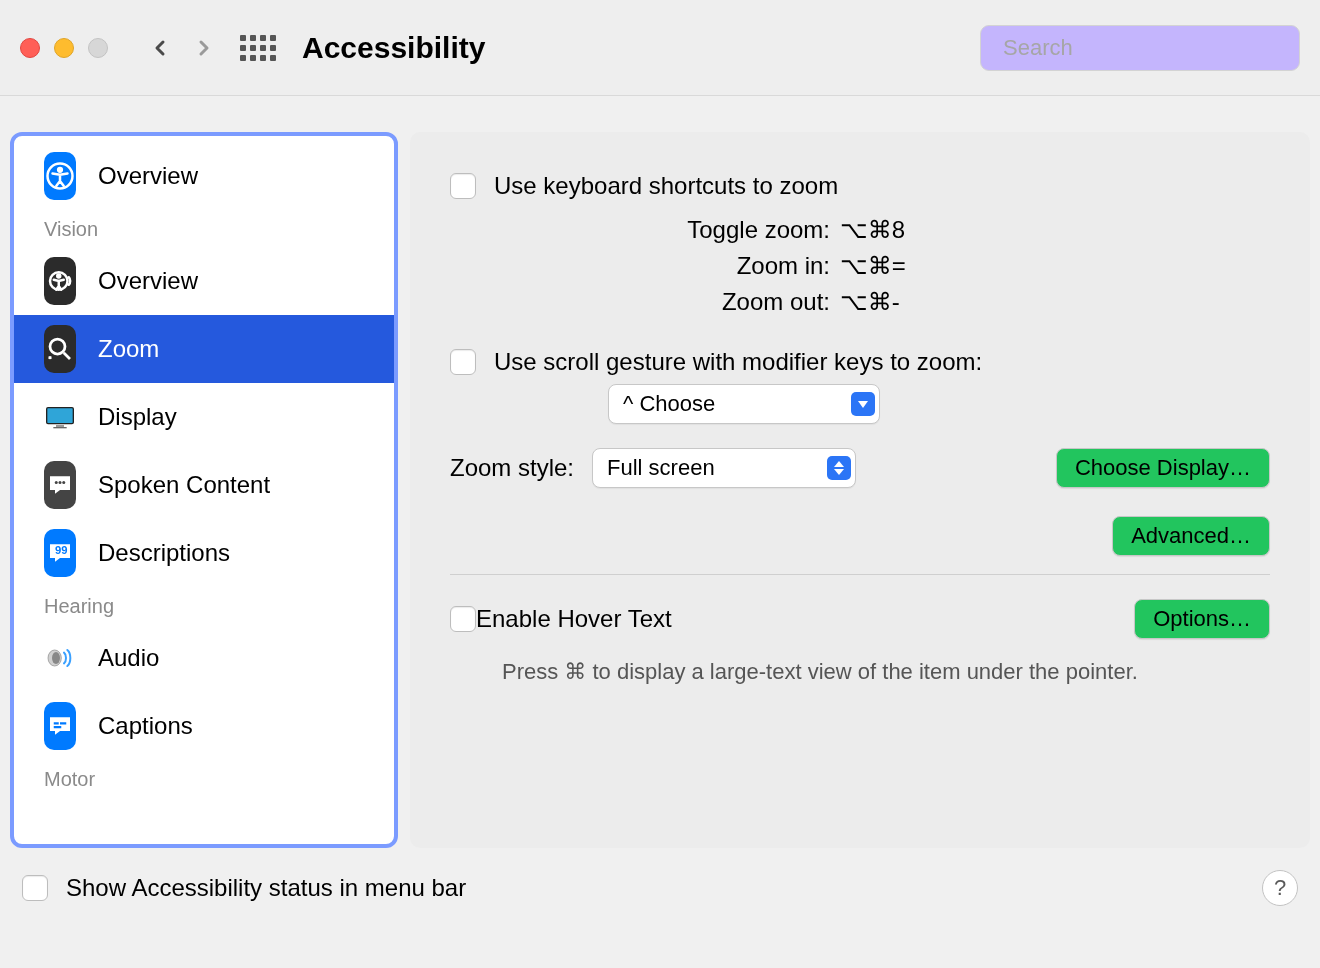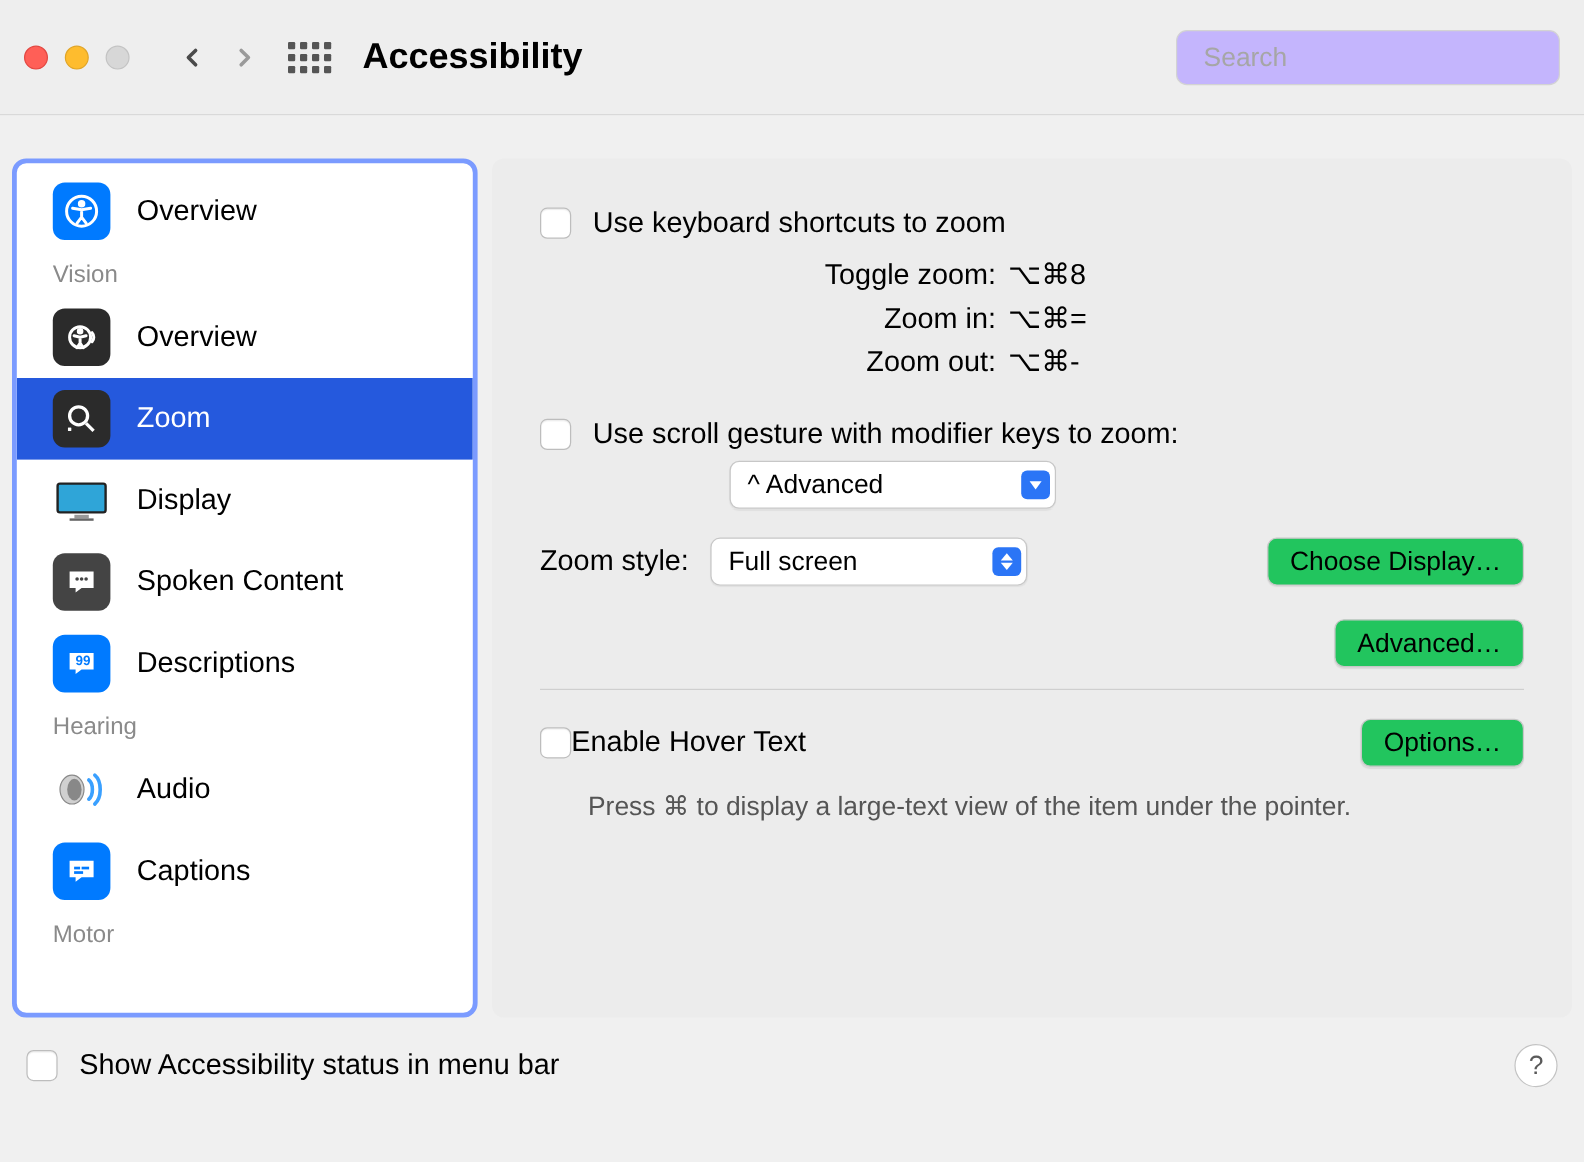--- a/index.html
+++ b/index.html
@@ -19,21 +19,21 @@
   .spacer { flex: 1; }
   .searchbox { display: flex; align-items: center; width: 320px; height: 46px; background: #c4b5fd; border: 1px solid #d3d3d3; border-radius: 9px; padding: 0 12px; gap: 10px; }
   .searchbox input { border: none; outline: none; background: transparent; flex: 1; font-size: 22px; color: #333; }
   .searchbox input::placeholder { color: #a6a6a6; }
   .search-icon-svg { width: 24px; height: 24px; stroke: #9a9a9a; stroke-width: 2.2; fill: none; }
   
   .main { display: flex; gap: 12px; padding: 36px 10px 10px 10px; height: 762px; }
   .sidebar { width: 388px; background: #fff; border: 4px solid #7b9bff; border-radius: 12px; overflow: hidden; padding-top: 6px; }
   .side-item { display: flex; align-items: center; height: 68px; padding: 0 30px; gap: 22px; cursor: pointer; }
   .side-item.selected { background: #2559dd; color: #fff; }
-  .side-icon { width: 48px; height: 48px; border-radius: 10px; display:flex; align-items:center; justify-content:center; flex-shrink:0; }
+  .side-icon { width: 32px; height: 48px; border-radius: 10px; display:flex; align-items:center; justify-content:center; flex-shrink:0; }
   .side-label { font-size: 24px; }
   .section-head { font-size: 20px; color: #8a8a8a; padding: 8px 30px 6px; }
   
   .content { flex: 1; background: #ececec; border-radius: 10px; padding: 40px 40px 20px 40px; position: relative; }
   .row { display: flex; align-items: center; gap: 18px; }
   .checkbox { width: 26px; height: 26px; border-radius: 6px; background: #fff; border: 1px solid #bdbdbd; box-shadow: inset 0 1px 1px rgba(0,0,0,0.08); cursor: pointer; flex-shrink:0; }
   .lbl { font-size: 24px; }
   .shortcuts { margin: 12px 0 28px 0; }
   .sc-row { display: flex; font-size: 24px; line-height: 1.5; }
   .sc-lab { width: 390px; text-align: right; padding-right: 10px; }
@@ -43,21 +43,21 @@
   .select.zoomstyle { width: 264px; }
   .select-caret { margin-left:auto; width:24px; height:24px; background:#2b75f6; border-radius:5px; display:flex; flex-direction:column; align-items:center; justify-content:center; }
   .select-caret.single::before { content:""; border-left:5px solid transparent; border-right:5px solid transparent; border-top:7px solid #fff;}
   .select-caret.double::before { content:""; border-left:5px solid transparent; border-right:5px solid transparent; border-bottom:6px solid #fff; margin-bottom:2px;}
   .select-caret.double::after { content:""; border-left:5px solid transparent; border-right:5px solid transparent; border-top:6px solid #fff;}
   .zoom-style-row { display:flex; align-items:center; gap:18px; margin-bottom: 28px;}
   .btn { background:#22c55e; border:1px solid #c7c7c7; border-radius:8px; height:40px; padding:0 18px; font-size:22px; cursor:pointer; box-shadow:0 1px 1px rgba(0,0,0,0.08); display:flex; align-items:center;}
   .right-btn-row { display:flex; justify-content:flex-end; margin-bottom: 18px;}
   .divider { border-top:1px solid #cfcfcf; margin: 16px 0 24px 0;}
   .hover-row { display:flex; align-items:center; }
-  .note { font-size:22px; color:#555; margin: 20px 0 0 40px; }
+  .note { font-size:22px; color:#555; margin: 20px 0 0 52px; }
   
   .bottom { display:flex; align-items:center; padding: 12px 22px; gap: 18px;}
   .help-btn { margin-left:auto; width:36px; height:36px; border-radius:50%; border:1px solid #c3c3c3; background:#fff; display:flex; align-items:center; justify-content:center; font-size:22px; color:#5a5a5a; cursor:pointer;}
   
   svg.icn { width:30px; height:30px; }
 </style>
 </head>
 <body>
 
 <div class="toolbar">
@@ -212,21 +212,21 @@
           <div class="sc-lab">Zoom out:</div>
           <div class="sc-key">⌥⌘-</div>
         </div>
     </div>
 
     <div class="row">
       <div class="checkbox"></div>
       <div class="lbl">Use scroll gesture with modifier keys to zoom:</div>
     </div>
     <div class="select modifier">
-      <span>^ Advanced</span>
+      <span>^ Choose</span>
       <div class="select-caret single"></div>
     </div>
 
     <div class="zoom-style-row">
       <div class="lbl">Zoom style:</div>
       <div class="select zoomstyle">
         <span>Full screen</span>
         <div class="select-caret double"></div>
       </div>
       <div style="flex:1"></div>

